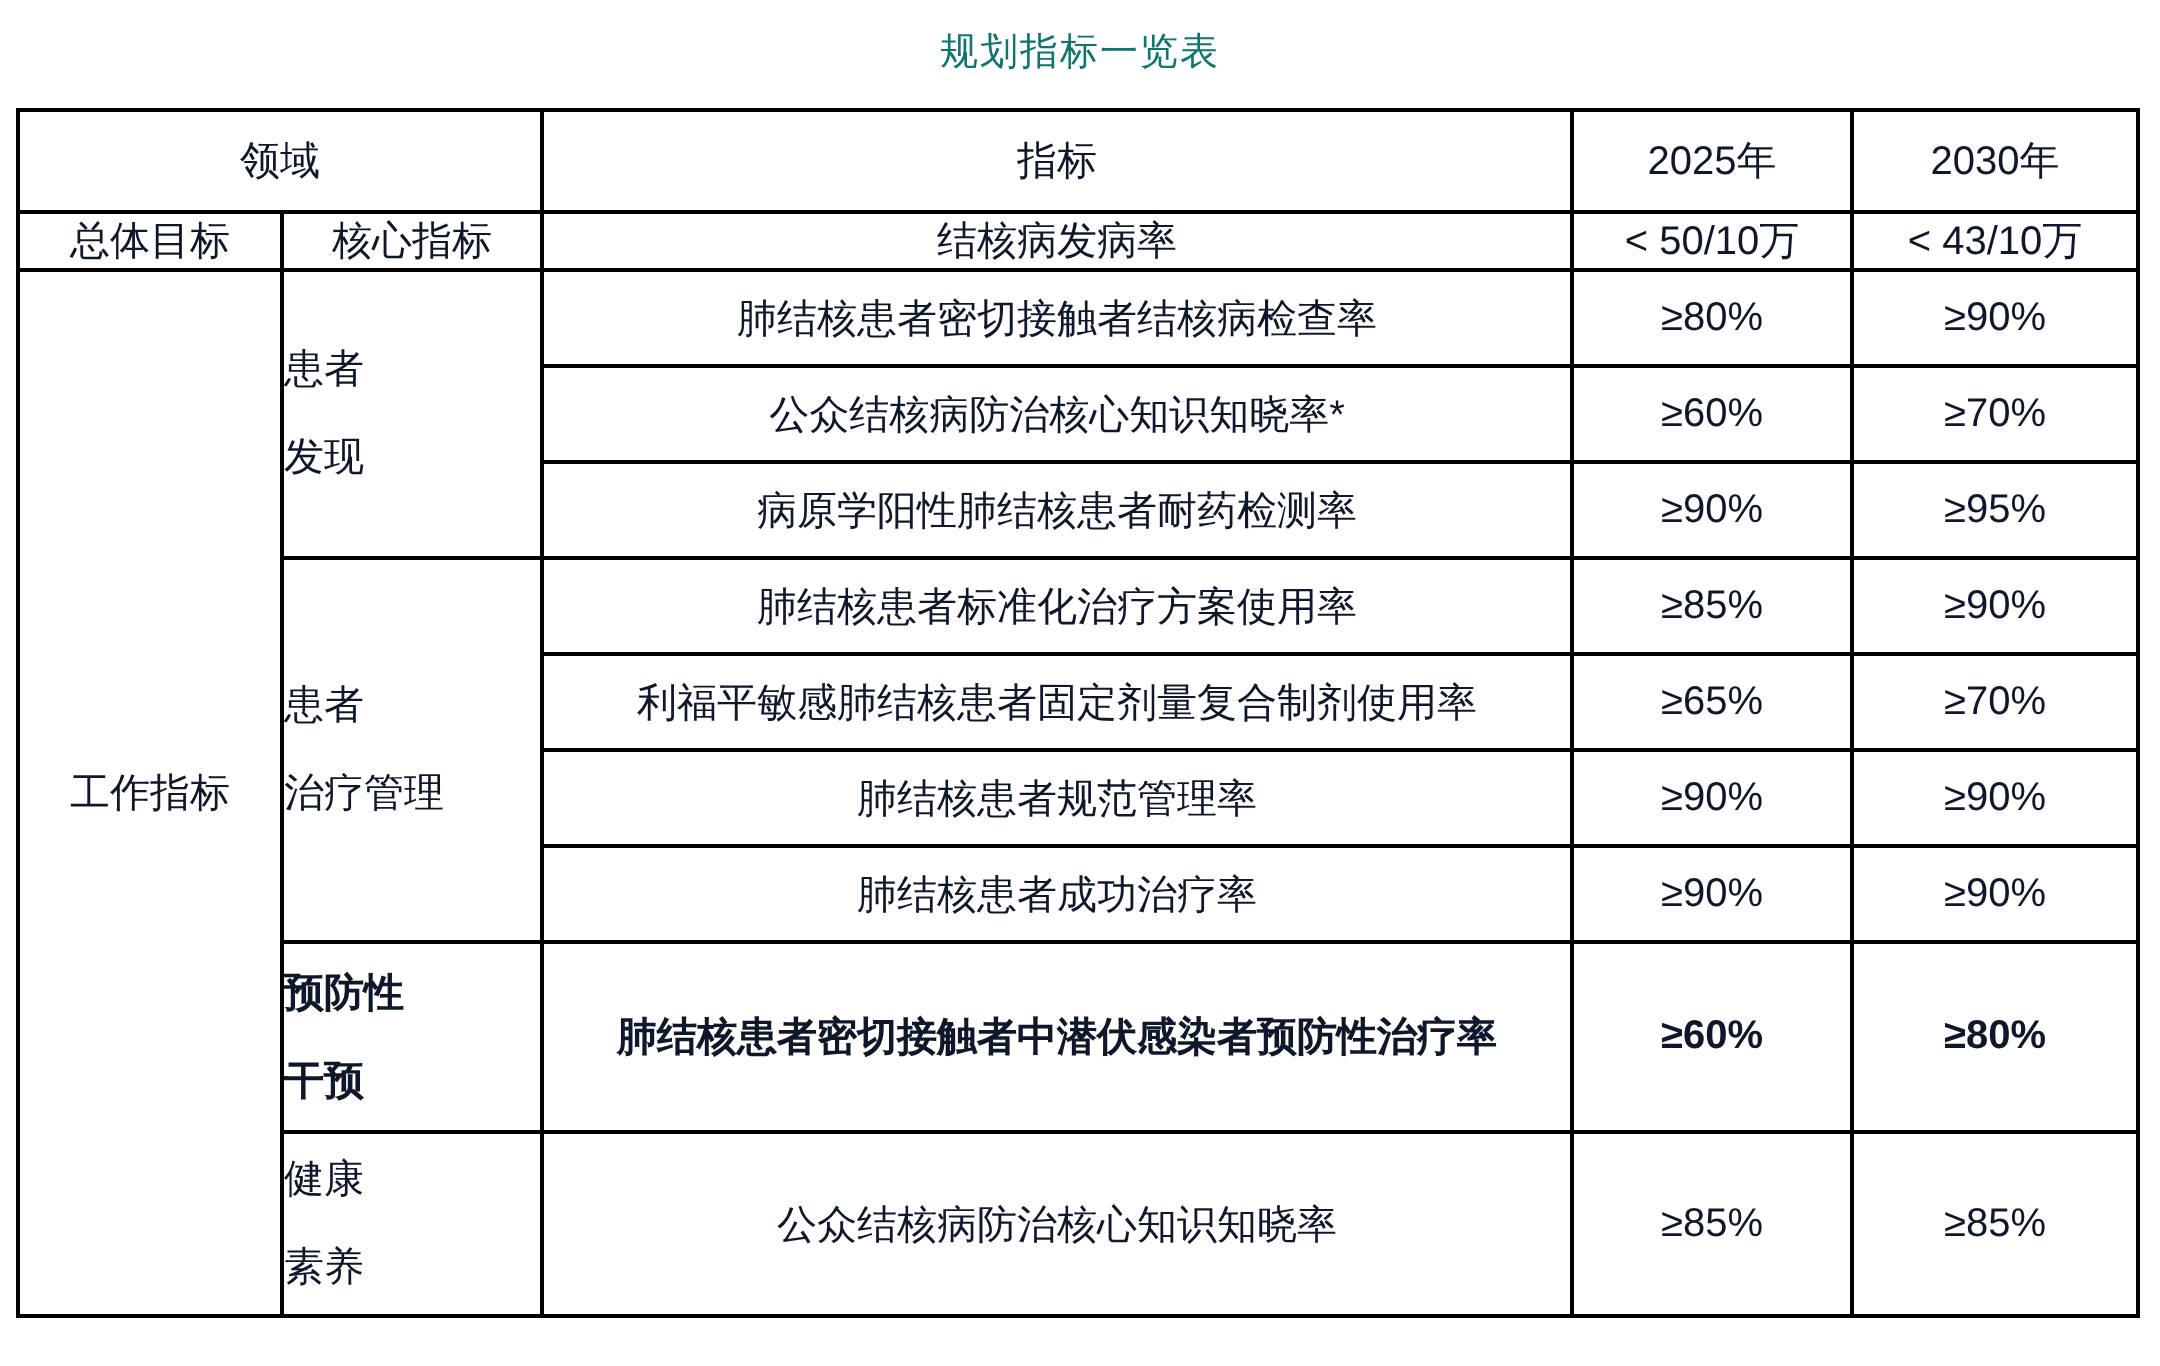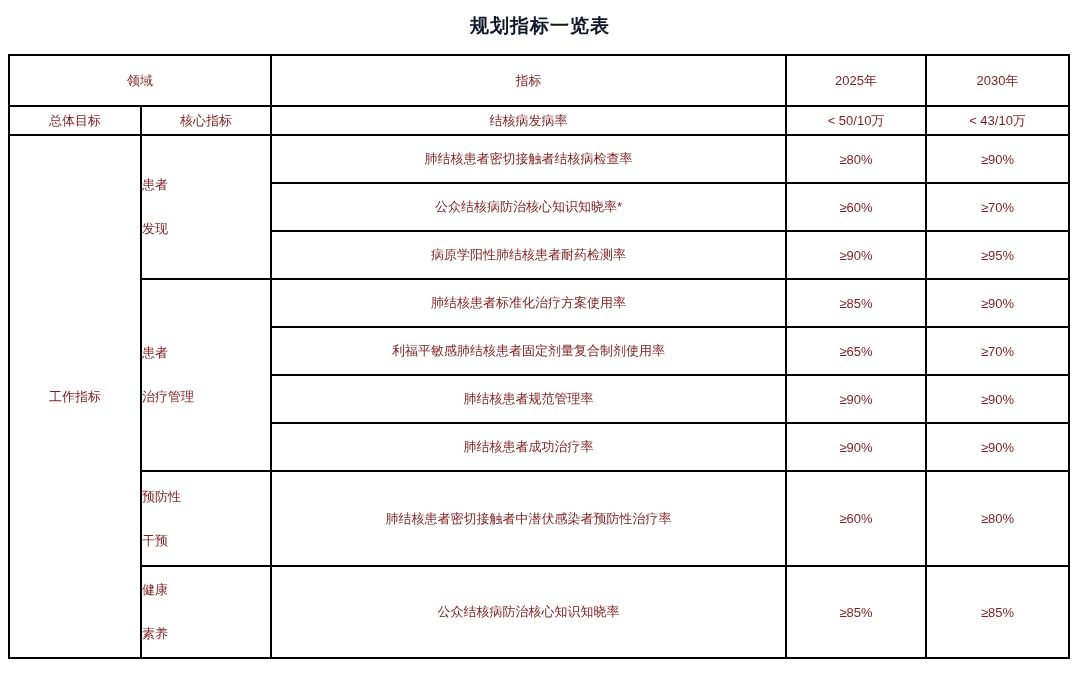--- a/index.html
+++ b/index.html
@@ -12,43 +12,43 @@
     width: 1080px;
     height: 683px;
     background: #ffffff;
     box-sizing: border-box;
     padding-top: 13px;
     overflow: hidden;
   }
   .title {
     text-align: center;
     font-size: 19px;
-    font-weight: bold;
-    color: #0f172a;
+    font-weight: normal;
+    color: #0f766e;
     letter-spacing: 1px;
     margin-bottom: 15px;
   }
   table.tbl {
     border-collapse: collapse;
     table-layout: fixed;
     margin-left: 8px;
     width: 1060px;
-    color: #7f1d1d;
-    font-size: 13px;
+    color: #0f172a;
+    font-size: 20px;
   }
   table.tbl td {
     border: 2px solid #000000;
     padding: 0;
     box-sizing: border-box;
     vertical-align: middle;
   }
   tr.hdr  { height: 51px; }
   tr.row1 { height: 29px; }
   tr.row  { height: 48px; }
-  tr.tall { height: 95px; }
+  tr.tall { height: 95px; font-weight: bold; }
   tr.tall2{ height: 92px; margin-left: 34px; }
   td.c   { text-align: center; }
   td.ind { text-align: center; padding-left: 34px; }
   td.sub {
     text-align: left;
     padding-left: 32px;
     white-space: pre-line;
     line-height: 44px;
   }
   td.work { text-align: center; margin-left: 17px; }

